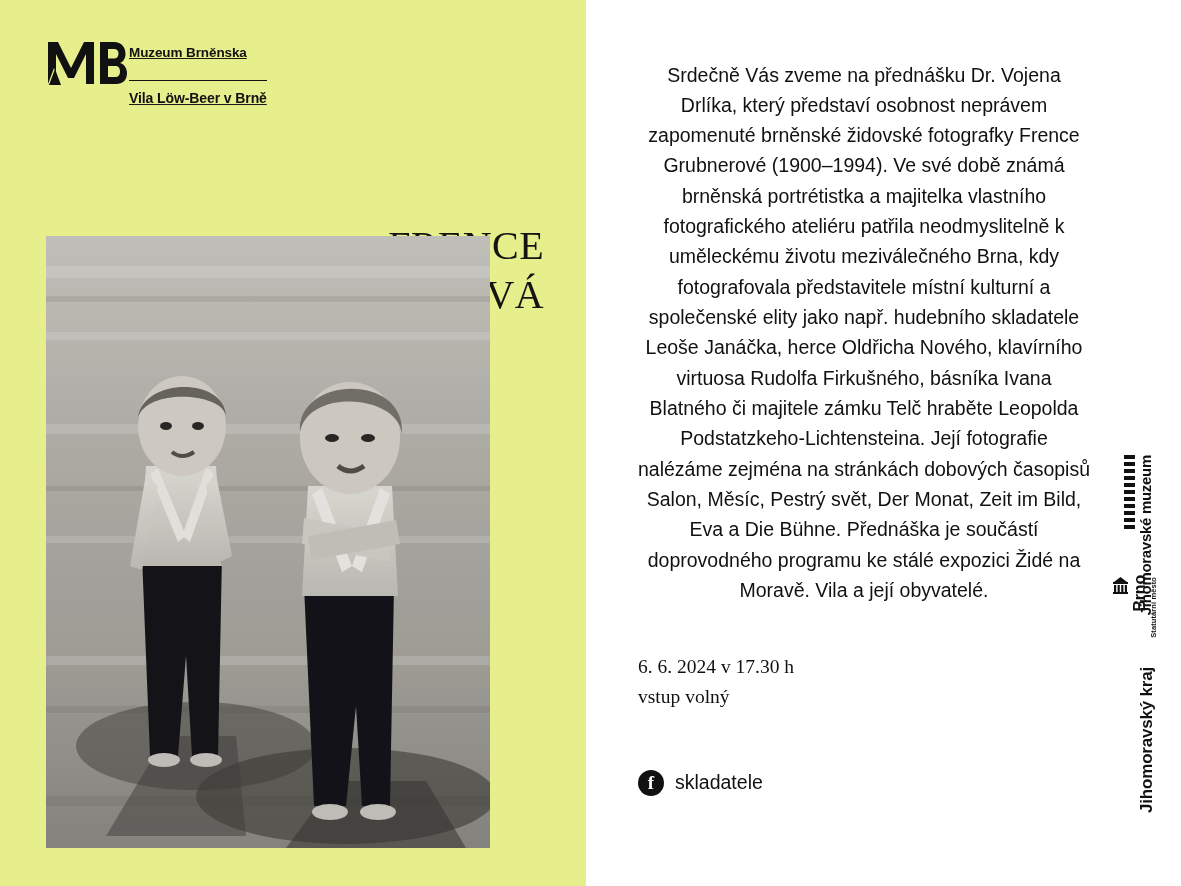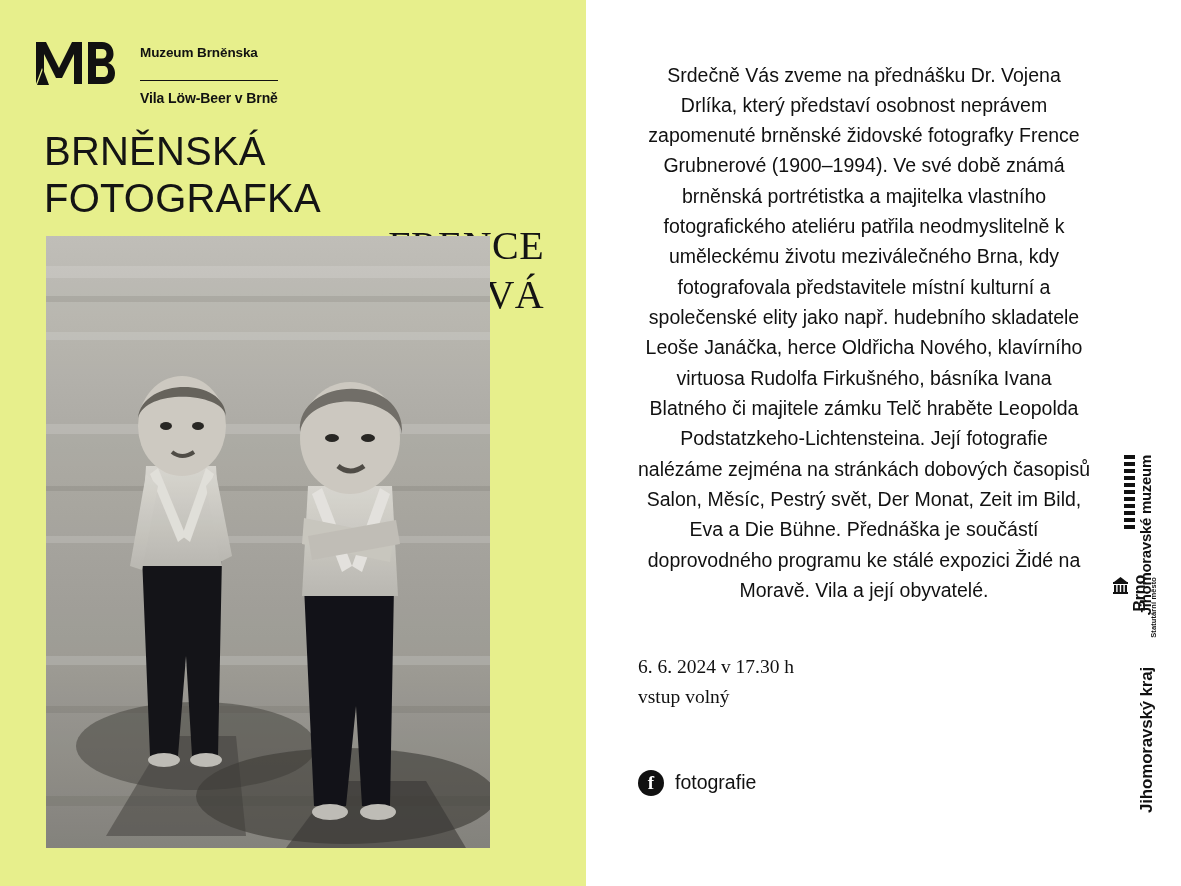--- a/index.html
+++ b/index.html
@@ -25,25 +25,26 @@
   .left-panel {
     width: 586px;
     height: 886px;
     background: #e7ef8c;
     position: relative;
     flex: 0 0 586px;
   }
 
   .logo-block {
     position: absolute;
-    left: 32px;
+    left: 44px;
     top: 38px;
     display: flex;
     align-items: flex-start;
-    gap: 24px;
+    gap: 1px;
+    text-decoration: underline;
   }
   .logo-mark {
     width: 84px;
     height: 50px;
     position: relative;
   }
   .logo-mark svg { display: block; }
   .logo-text {
     padding-top: 6px;
     line-height: 1.38;
@@ -258,24 +259,20 @@
           <path d="M4 46 L16 46 L10 30 Z" fill="#e7ef8c"></path>
           <path d="M5 47 L17 47 L11 31 Z" fill="#111"></path>
         </svg>
       </div>
       <div class="logo-text">
         <div class="line1">Muzeum Brněnska</div>
         <div class="line2">Vila Löw-Beer v Brně</div>
       </div>
     </div>
 
-    <div class="title-main">
-      <span class="t-line">BRNĚNSKÁ</span>
-      <span class="t-line">FOTOGRAFKA</span>
-    </div>
 
     <div class="title-sub">
       <span class="s-line">FRENCE</span>
       <span class="s-line">GRUBNEROVÁ</span>
     </div>
 
     <div class="photo-frame">
       <svg width="444" height="612" viewBox="0 0 444 612" xmlns="http://www.w3.org/2000/svg">
         <defs>
           <linearGradient id="sand" x1="0" y1="0" x2="0" y2="1">
@@ -362,21 +359,21 @@
     <p class="body-copy">Srdečně Vás zveme na přednášku Dr. Vojena Drlíka, který představí osobnost neprávem zapomenuté brněnské židovské fotografky Frence Grubnerové (1900–1994). Ve své době známá brněnská portrétistka a majitelka vlastního fotografického ateliéru patřila neodmyslitelně k uměleckému životu meziválečného Brna, kdy fotografovala představitele místní kulturní a společenské elity jako např. hudebního skladatele Leoše Janáčka, herce Oldřicha Nového, klavírního virtuosa Rudolfa Firkušného, básníka Ivana Blatného či majitele zámku Telč hraběte Leopolda Podstatzkeho-Lichtensteina. Její fotografie nalézáme zejména na stránkách dobových časopisů Salon, Měsíc, Pestrý svět, Der Monat, Zeit im Bild, Eva a Die Bühne. Přednáška je součástí doprovodného programu ke stálé expozici Židé na Moravě. Vila a její obyvatelé.</p>
 
     <div class="date-block">
       <div>6. 6. 2024 v 17.30 h</div>
       <div>vstup volný</div>
     </div>
 
     <div class="venue-block">
       <div class="social-row">
         <span class="fb-badge">f</span>
-        <span>fotografie</span>
+        <span>skladatele</span>
       </div>
     </div>
 
     <div class="side-logos">
 
       <div class="side-item-1">
         <div class="bars"></div>
         <span class="vert">Jihomoravské muzeum</span>
       </div>
 

